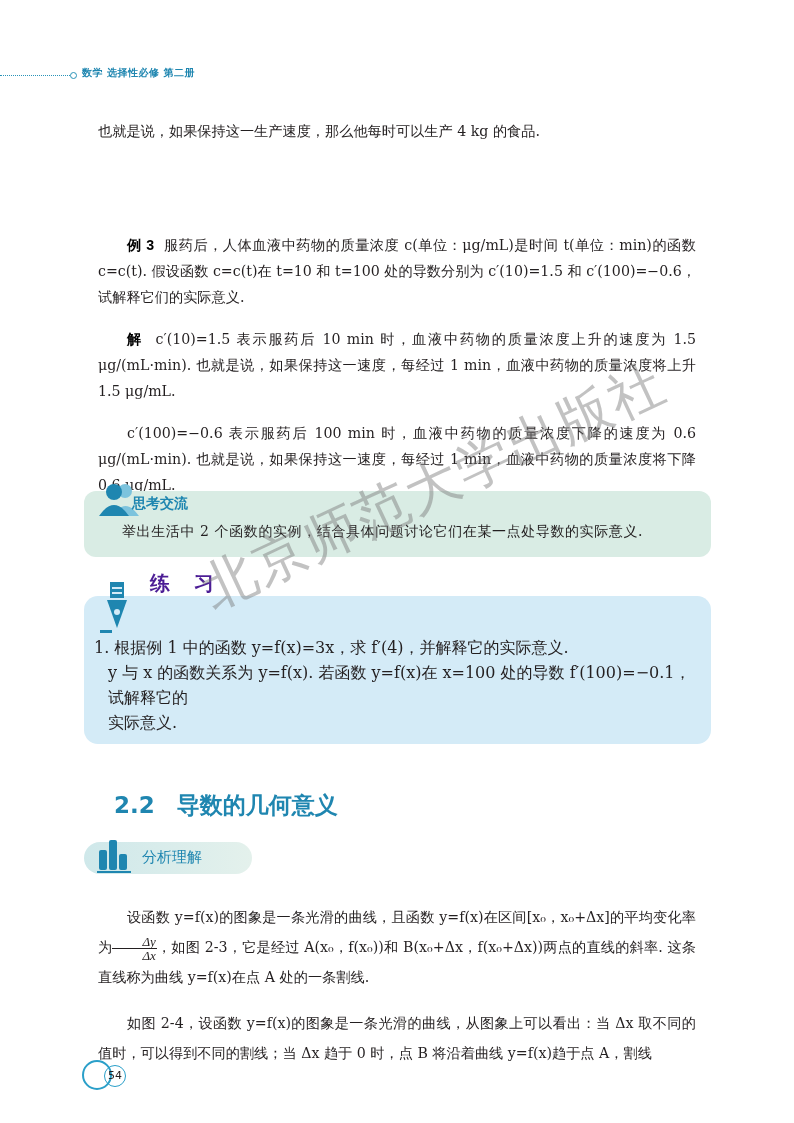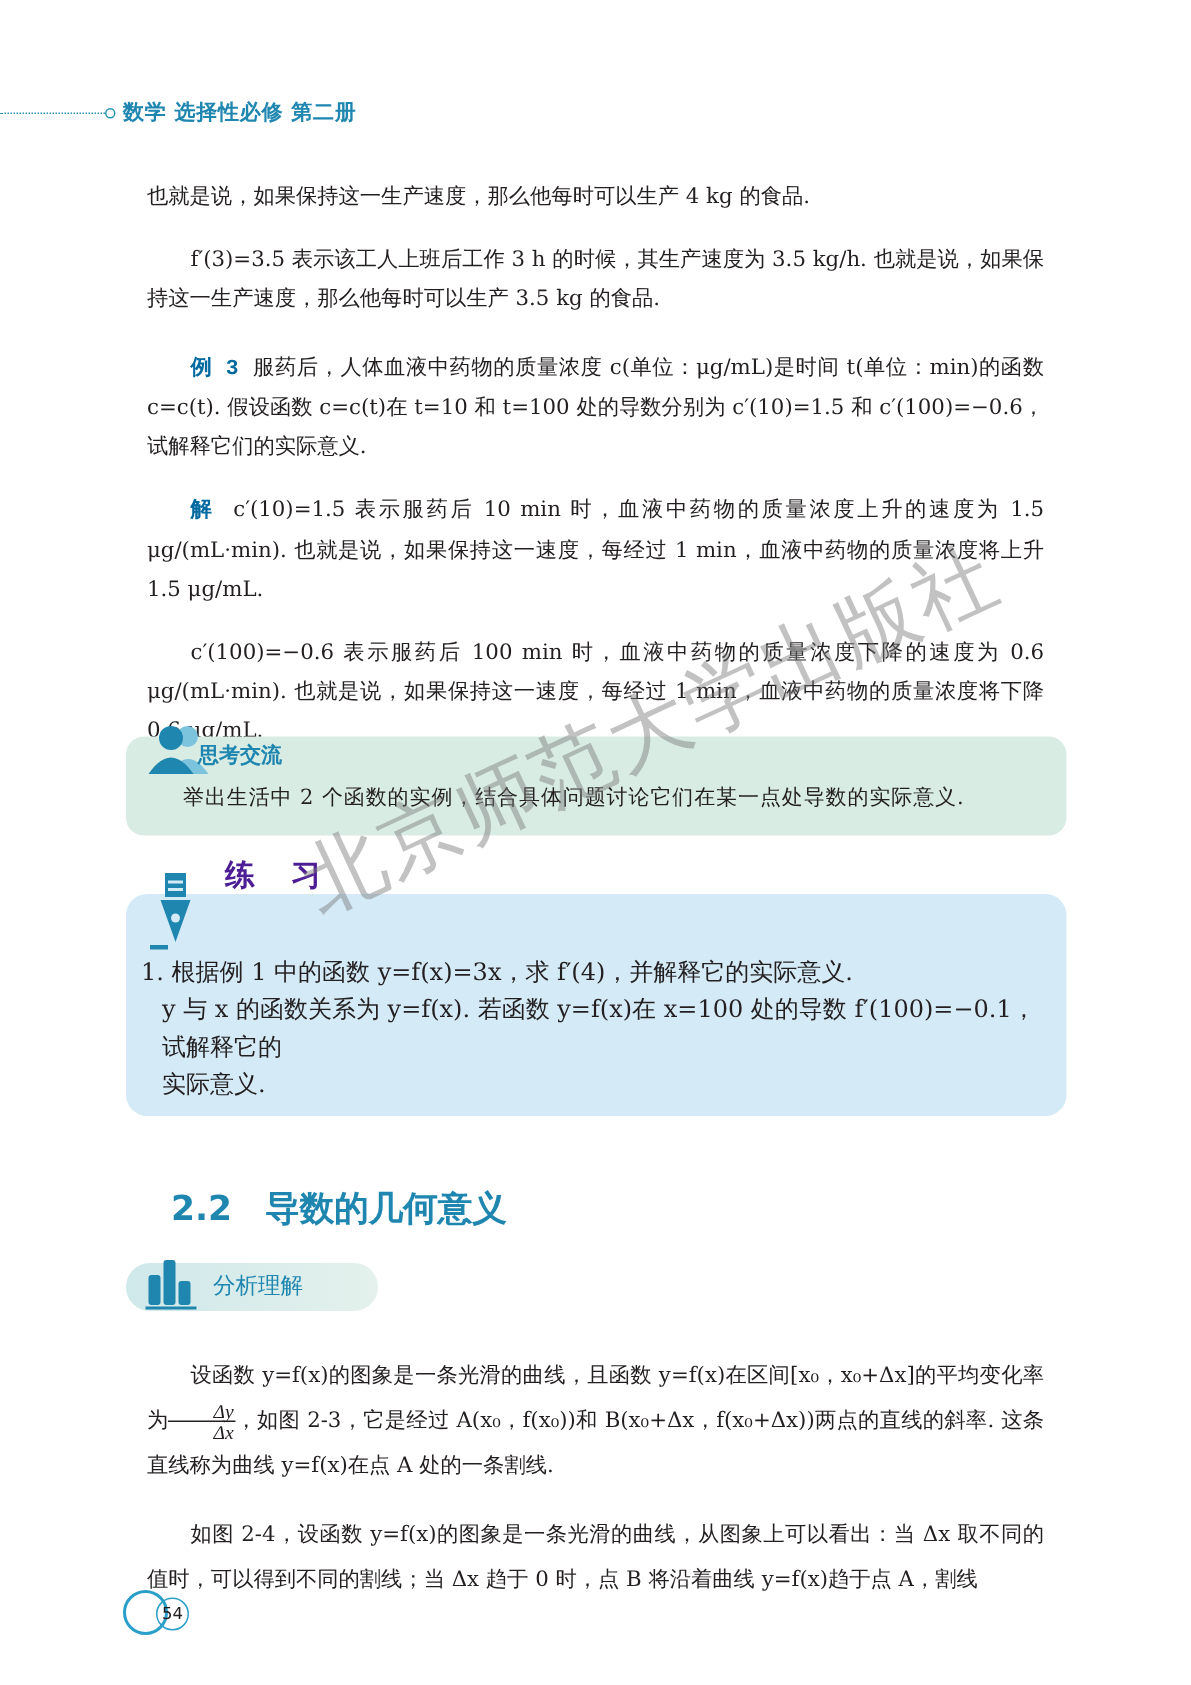--- a/index.html
+++ b/index.html
@@ -5,25 +5,25 @@
   html, body { margin: 0; padding: 0; }
   body {
     width: 794px; height: 1123px; position: relative; overflow: hidden;
     background: #ffffff;
     font-family: "DejaVu Serif", "Liberation Serif", serif;
     color: #231f20;
   }
   .header { position: absolute; left: 0; top: 66px; height: 20px; width: 300px; }
   .header-line { position: absolute; left: 0; top: 9px; width: 70px; border-top: 1px dotted #2a93b8; }
   .header-dot { position: absolute; left: 70px; top: 6px; width: 5px; height: 5px; border: 1px solid #2a93b8; border-radius: 50%; background: #fff; }
-  .header-title { position: absolute; left: 82px; top: 0px; font-family: "DejaVu Sans", sans-serif; font-weight: bold; font-size: 14px; color: #1f86b0; white-space: nowrap; letter-spacing: 0.5px; }
+  .header-title { position: absolute; left: 82px; top: 0px; font-family: "DejaVu Sans", sans-serif; font-weight: bold; font-size: 10px; color: #1f86b0; white-space: nowrap; letter-spacing: 0.5px; }
   .para { position: absolute; left: 82px; width: 630px; font-size: 14.2px; line-height: 26px; text-align: justify; }
   .para p { margin: 16px; }
   .indent { text-indent: 29px; }
-  .label-blue { color: #0369a1; font-weight: bold; font-family: Liberation Mono, monospace; }
+  .label-blue { color: #000000; font-weight: bold; font-family: Liberation Sans, sans-serif; }
   .box-think { position: absolute; left: 84px; top: 491px; width: 627px; height: 66px; background: #d9ece4; border-radius: 12px; }
   .box-think-title { position: absolute; left: 132px; top: 495px; font-family: "DejaVu Sans", sans-serif; font-weight: bold; color: #1f86b0; font-size: 14px; }
   .box-think-icon { position: absolute; left: 97px; top: 482px; width: 44px; height: 34px; }
   .box-think-text { position: absolute; left: 122px; top: 523px; font-size: 14px; letter-spacing: 0.6px; white-space: nowrap; }
   .box-ex { position: absolute; left: 84px; top: 596px; width: 627px; height: 148px; background: #d4ebf7; border-radius: 14px; }
   .box-ex-icon { position: absolute; left: 100px; top: 580px; width: 34px; height: 56px; }
   .box-ex-title { position: absolute; left: 150px; top: 570px; font-family: "DejaVu Sans", sans-serif; font-weight: bold; color: #4c1d95; font-size: 20px; letter-spacing: 24px; }
   .box-ex-list { position: absolute; left: 94px; top: 635px; width: 610px; font-size: 16px; line-height: 25px; }
   .box-ex-list p { margin: 0; }
   .box-ex-list .cont { padding-left: 14px; }
@@ -43,21 +43,20 @@
 <body>
 
 <div class="header">
   <div class="header-line"></div>
   <div class="header-dot"></div>
   <div class="header-title">数学 选择性必修 第二册</div>
 </div>
 
 <div class="para" style="top:102px;">
   <p>也就是说，如果保持这一生产速度，那么他每时可以生产 4 kg 的食品.</p>
-  <p class="indent">f′(3)=3.5 表示该工人上班后工作 3 h 的时候，其生产速度为 3.5 kg/h. 也就是说，如果保持这一生产速度，那么他每时可以生产 3.5 kg 的食品.</p>
 </div>
 
 <div class="para" style="top:216px;">
   <p class="indent"><span class="label-blue">例 3</span>&nbsp;&nbsp;<span>服药后，人体血液中药物的质量浓度 c(单位：μg/mL)是时间 t(单位：min)的函数 c=c(t). 假设函数 c=c(t)在 t=10 和 t=100 处的导数分别为 c′(10)=1.5 和 c′(100)=−0.6，试解释它们的实际意义.</span></p>
   <p class="indent"><span class="label-blue">解</span>&nbsp;&nbsp;<span>c′(10)=1.5 表示服药后 10 min 时，血液中药物的质量浓度上升的速度为 1.5 μg/(mL·min). 也就是说，如果保持这一速度，每经过 1 min，血液中药物的质量浓度将上升 1.5 μg/mL.</span></p>
   <p class="indent">c′(100)=−0.6 表示服药后 100 min 时，血液中药物的质量浓度下降的速度为 0.6 μg/(mL·min). 也就是说，如果保持这一速度，每经过 1 min，血液中药物的质量浓度将下降 0.6 μg/mL.</p>
 </div>
 
 <div class="box-think"></div>
 <svg class="box-think-icon" viewBox="0 0 44 34">

